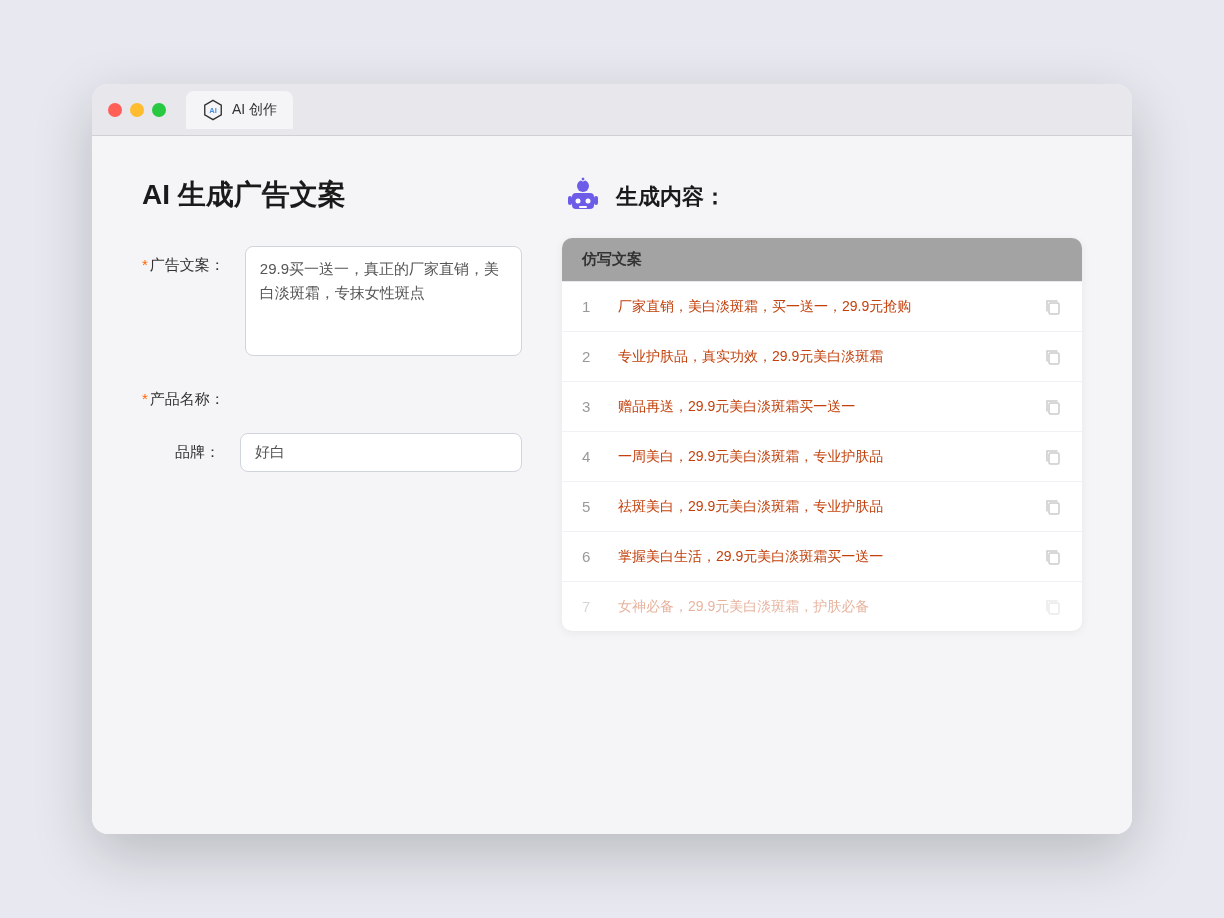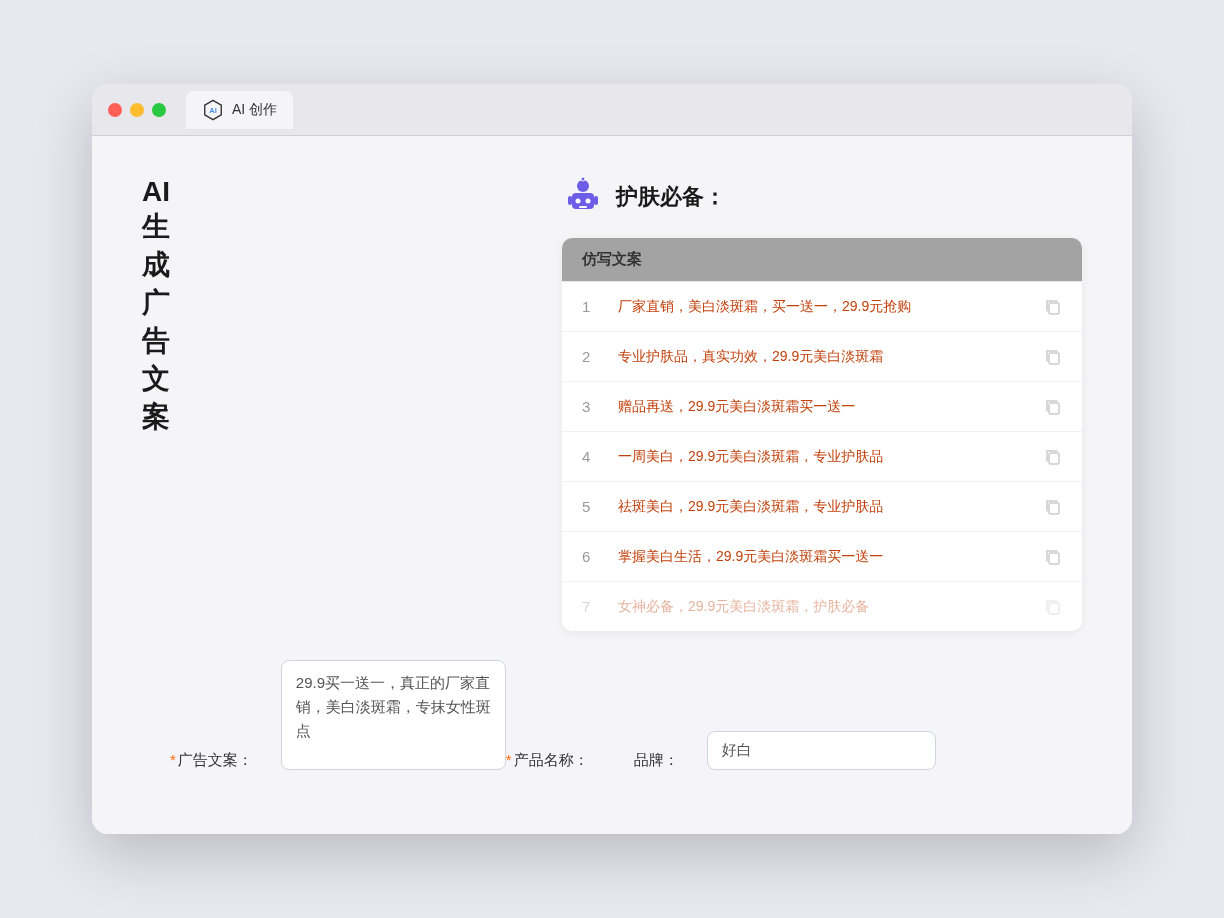--- a/index.html
+++ b/index.html
@@ -75,36 +75,36 @@
       padding: 40px 50px;
       gap: 40px;
       overflow: hidden;
     }
 
     
     .left-panel {
       width: 380px;
       flex-shrink: 0;
       display: flex;
-      flex-direction: row;
+      flex-direction: column;
       gap: 0;
     }
 
     .page-title {
       font-size: 28px;
       font-weight: 700;
       color: #1a1a1a;
       margin-bottom: 32px;
     }
 
     .form-group {
       display: flex;
-      align-items: flex-end;
+      align-items: flex-start;
       margin-bottom: 24px;
-      gap: 16px;
+      gap: 8px;
     }
 
     .form-label {
       font-size: 15px;
       color: #333;
       white-space: nowrap;
       padding-top: 10px;
       min-width: 90px;
       text-align: right;
       padding-right: 12px;
@@ -278,21 +278,21 @@
           <circle cx="21" cy="10" r="6" fill="#6c5ce7"></circle>
           <rect x="10" y="17" width="22" height="16" rx="4" fill="#6c5ce7"></rect>
           <rect x="6" y="20" width="4" height="9" rx="2" fill="#6c5ce7"></rect>
           <rect x="32" y="20" width="4" height="9" rx="2" fill="#6c5ce7"></rect>
           <circle cx="16" cy="25" r="2.5" fill="white"></circle>
           <circle cx="26" cy="25" r="2.5" fill="white"></circle>
           <rect x="17" y="30" width="8" height="2" rx="1" fill="white"></rect>
           <rect x="19.5" y="4" width="3" height="5" rx="1.5" fill="#6c5ce7"></rect>
           <circle cx="21" cy="3" r="2" fill="#6c5ce7" stroke="white" stroke-width="1"></circle>
         </svg>
-        <span class="result-title">护肤必备：</span>
+        <span class="result-title">生成内容：</span>
       </div>
 
       <div class="result-table">
         <div class="result-table-header">仿写文案</div>
 
         <div class="result-row">
           <span class="row-number">1</span>
           <span class="row-text">厂家直销，美白淡斑霜，买一送一，29.9元抢购</span>
           <svg class="copy-icon" viewBox="0 0 18 18" fill="none">
             <rect x="5" y="5" width="10" height="11" rx="1.5" stroke="#ccc" stroke-width="1.5"></rect>

